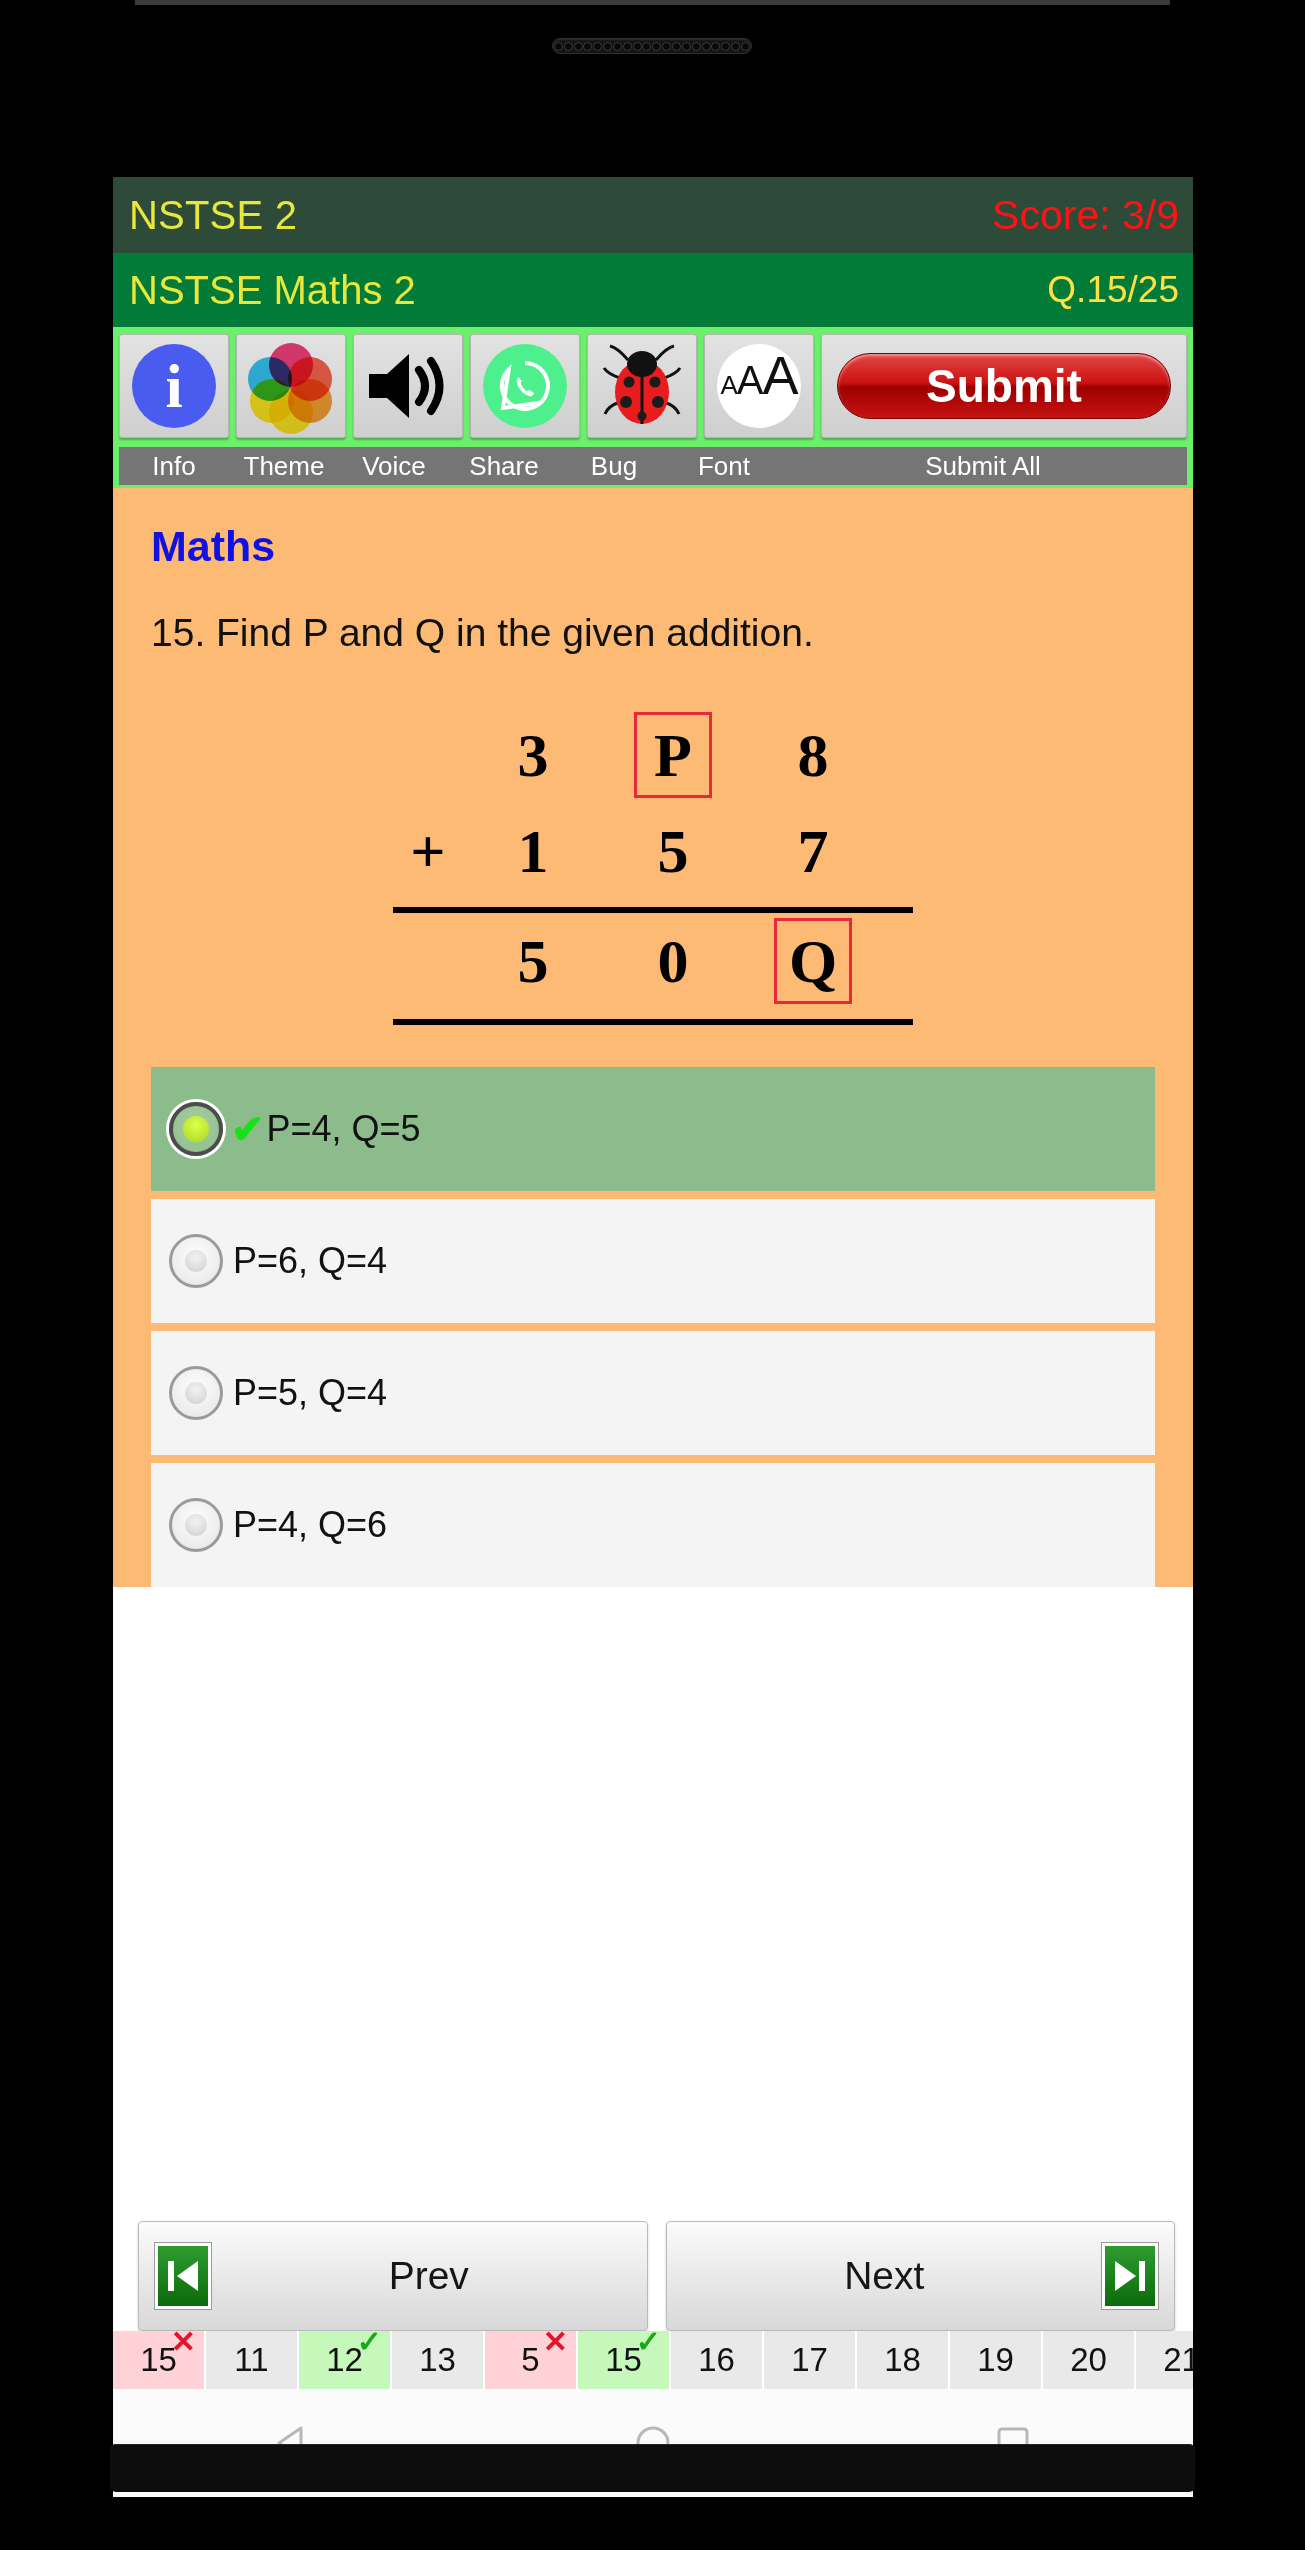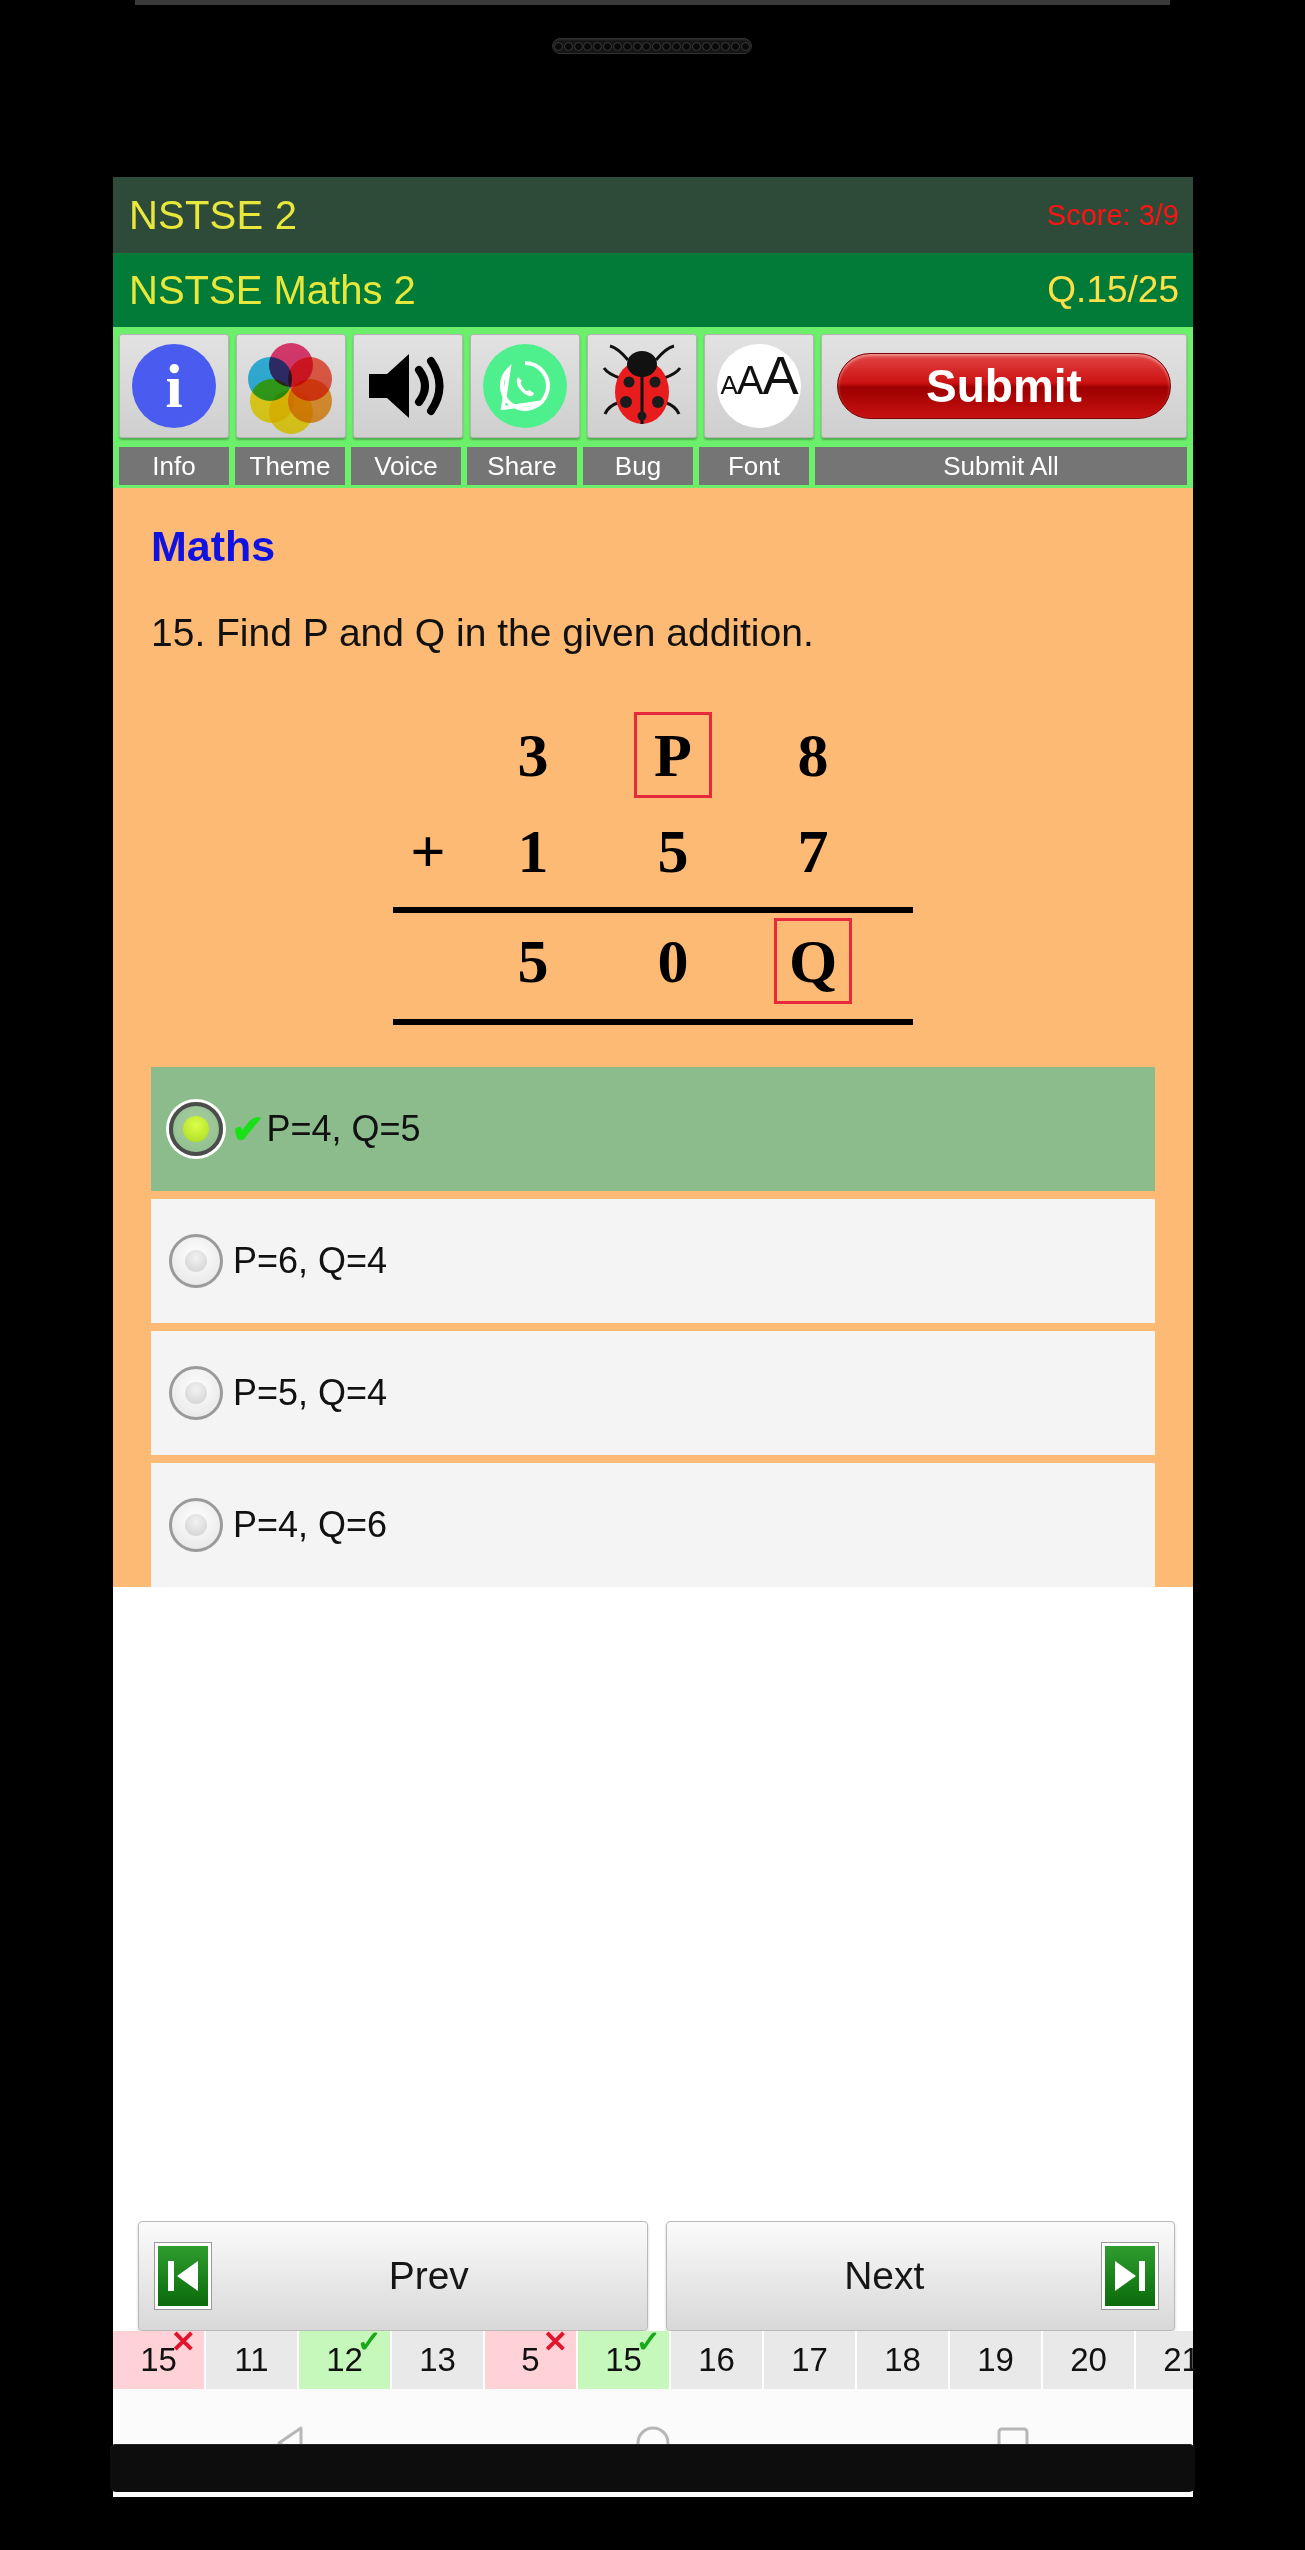--- a/index.html
+++ b/index.html
@@ -67,21 +67,21 @@
     justify-content: space-between;
     padding: 0 14px 0 16px;
   }
   .appbar .app-title {
     color: #e8e83c;
     font-size: 40px;
     letter-spacing: .2px;
   }
   .appbar .score {
     color: #fc1414;
-    font-size: 29px;
+    font-size: 41px;
   }
 
   .subbar {
     height: 74px;
     background: #027a38;
     display: flex;
     align-items: center;
     justify-content: space-between;
     padding: 0 14px 0 16px;
   }
@@ -155,21 +155,20 @@
     border: 1px solid #7d0101;
     color: #fff;
     font-size: 46px;
     font-weight: bold;
     display: flex; align-items: center; justify-content: center;
     box-shadow: inset 0 2px 3px rgba(255,255,255,.45);
   }
 
   .labelrow {
     display: flex;
-    gap: 6px;
     padding: 0 6px 3px 6px;
     background: #6cf06c;
   }
   .lbl {
     flex: 0 0 auto;
     width: 110px; height: 38px;
     background: #757575;
     color: #fff;
     font-size: 26px;
     display: flex; align-items: center; justify-content: center;

